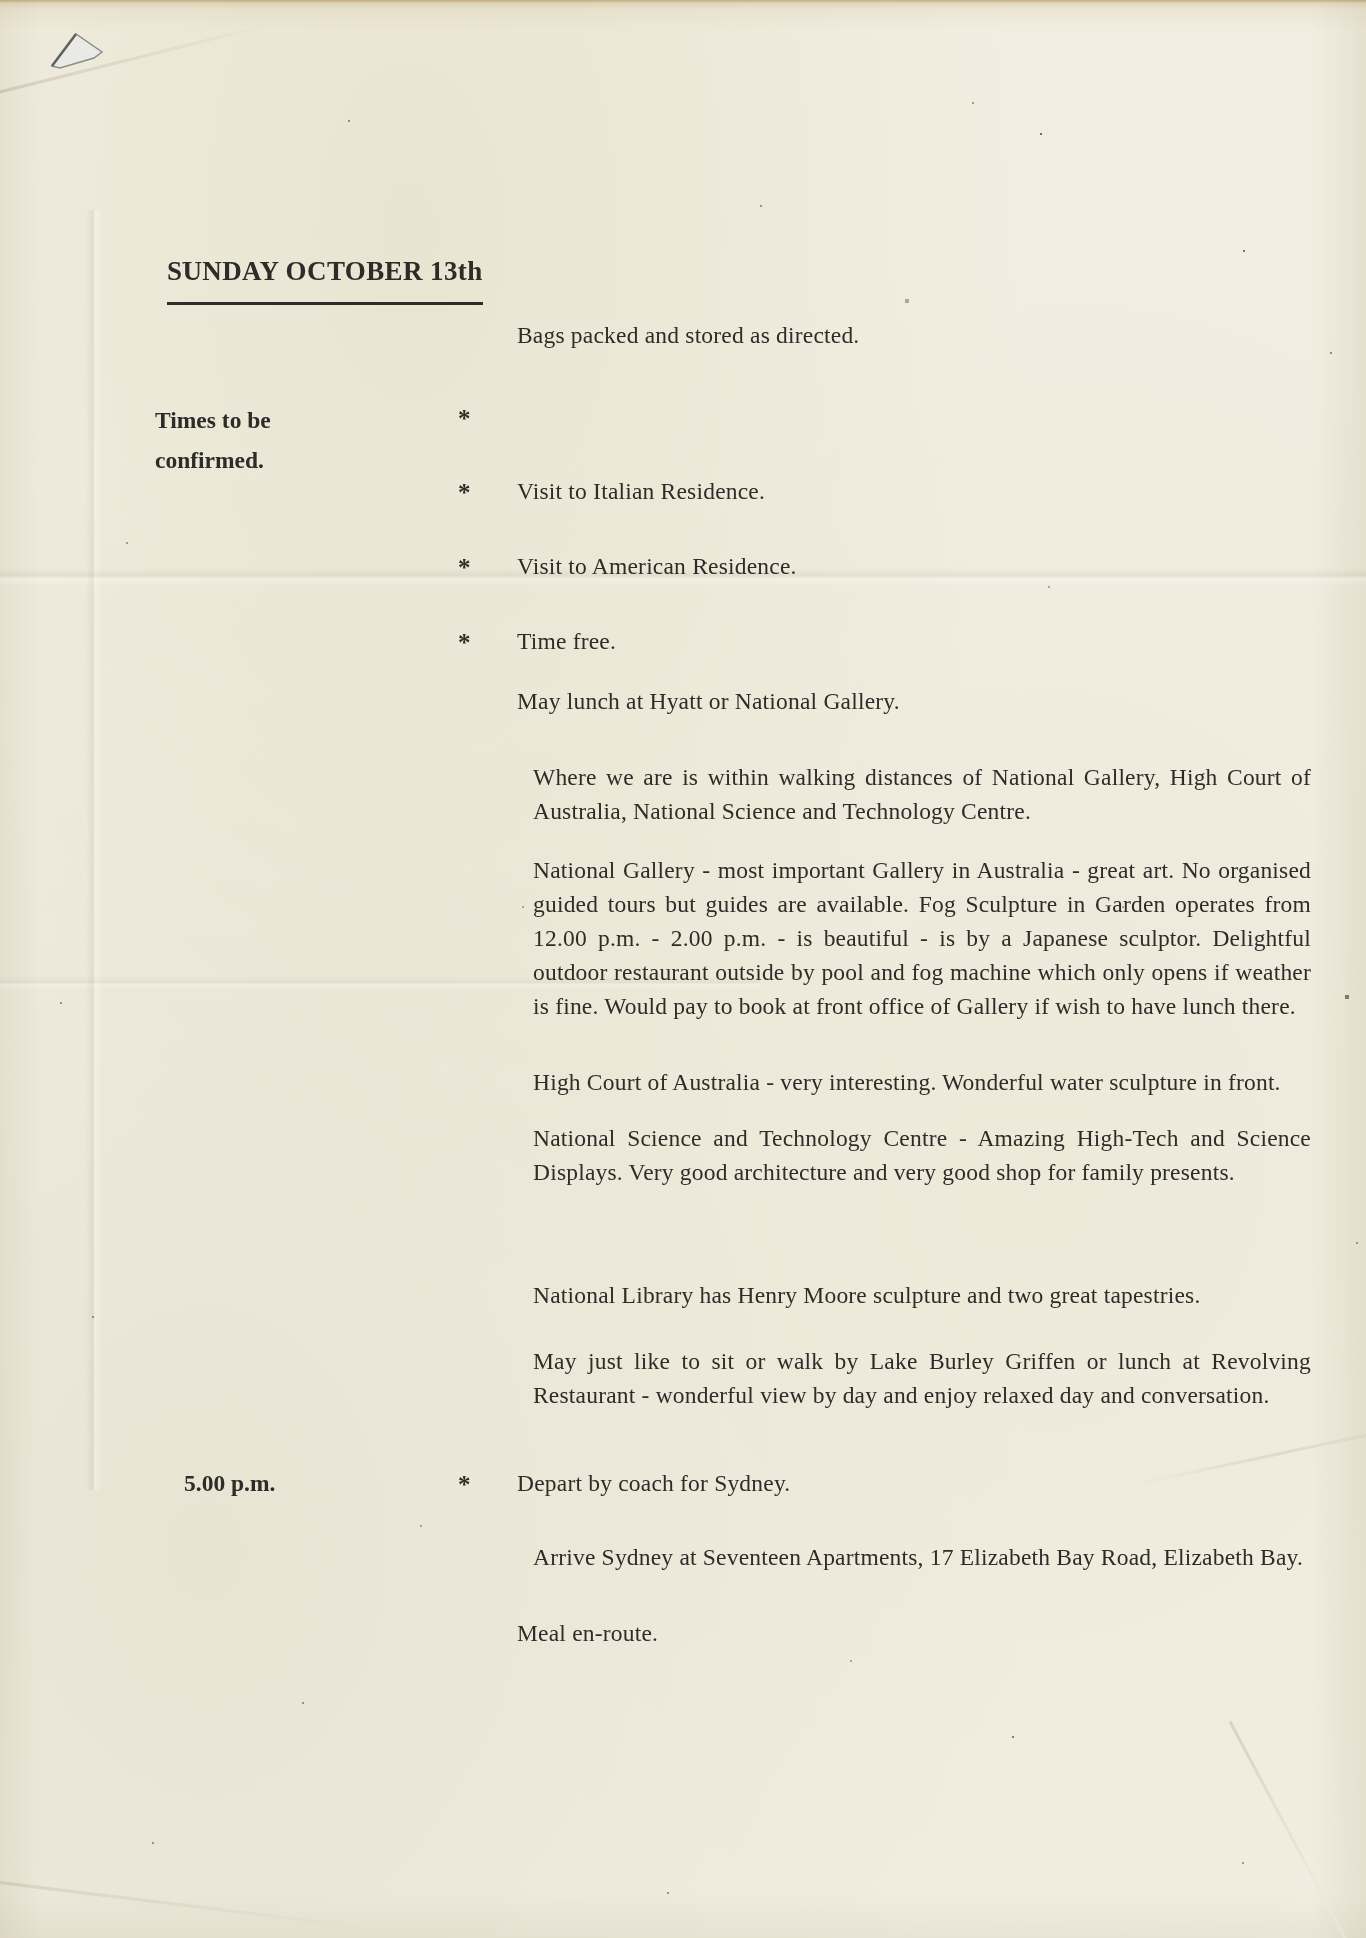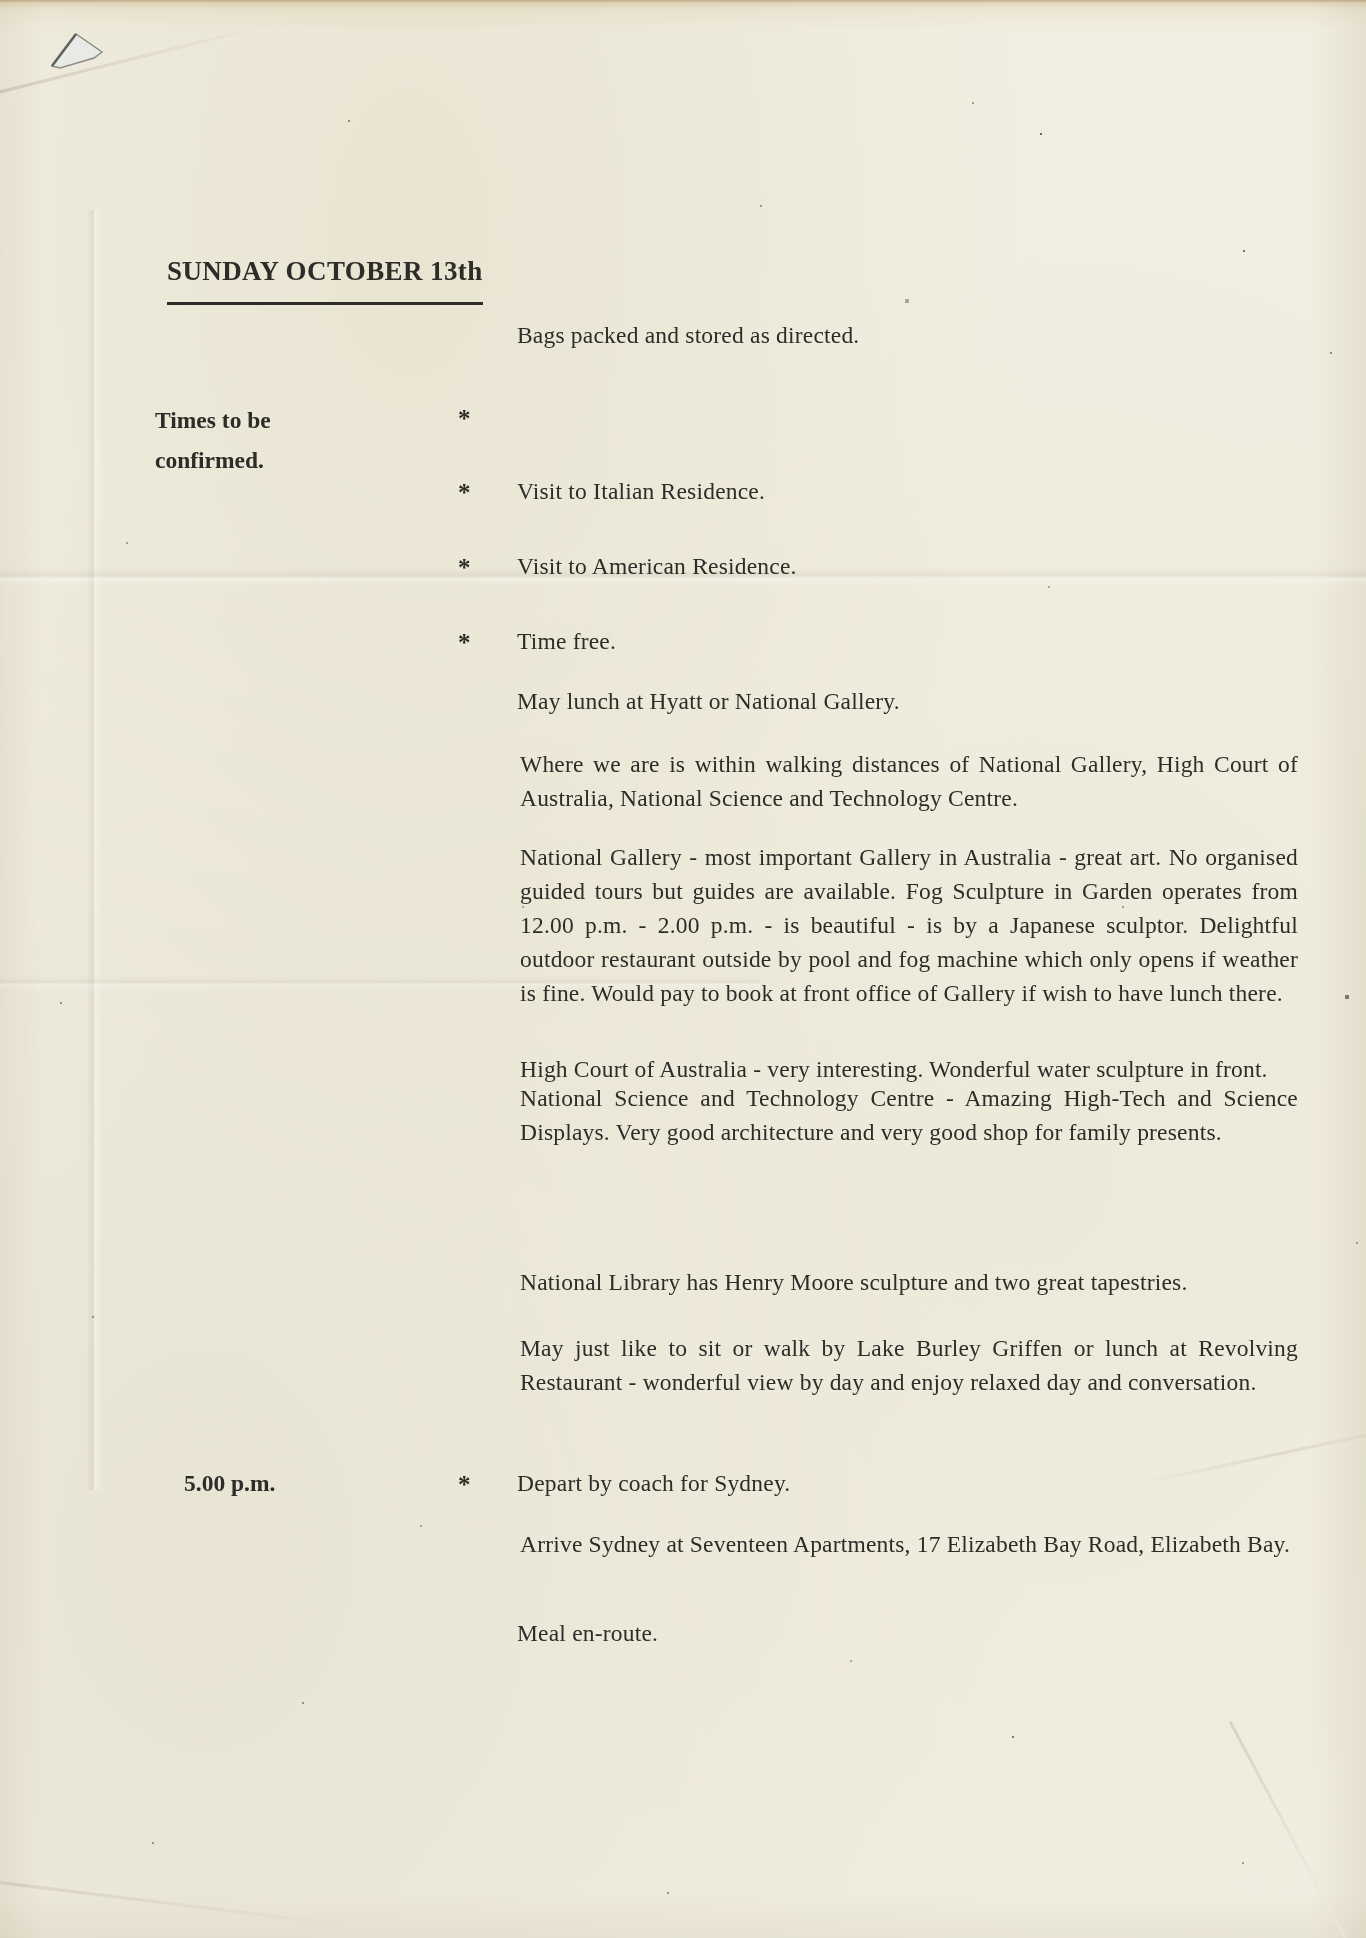--- a/index.html
+++ b/index.html
@@ -19,21 +19,21 @@
       radial-gradient(ellipse at 75% 60%, rgba(234,229,210,.5) 0%, rgba(234,229,210,0) 55%),
       radial-gradient(ellipse at 15% 80%, rgba(222,216,196,.45) 0%, rgba(222,216,196,0) 50%),
       #f1eee1;
   }
   .heading{
     position:absolute;left:155px;top:244px;margin:12px;
     font-size:27px;font-weight:bold;letter-spacing:.4px;
     border-bottom:3px solid #2e2c28;padding-bottom:16px;line-height:30px;
   }
   .line{position:absolute;left:517px;width:778px;font-size:23.5px;line-height:34px;letter-spacing:.2px;}
-  .para{position:absolute;left:517px;width:778px;font-size:23.5px;line-height:34px;letter-spacing:.2px;text-align:justify;margin:3px;}
+  .para{position:absolute;left:517px;width:778px;font-size:23.5px;line-height:34px;letter-spacing:.2px;text-align:justify;margin:16px;}
   .bold{font-weight:normal;}
   .ast{position:absolute;left:458px;font-size:25px;font-weight:bold;line-height:34px;}
   .sidenote{position:absolute;left:155px;width:260px;font-size:23.5px;font-weight:bold;line-height:40px;}
   .timenote{position:absolute;left:170px;width:260px;font-size:23.5px;font-weight:bold;line-height:34px;margin-left:14px;}
   
   .crease{position:absolute;pointer-events:none;}
   .crease-v{left:86px;top:210px;width:16px;height:1280px;
     background:linear-gradient(90deg, rgba(120,110,85,0) 0%, rgba(120,110,85,.10) 42%, rgba(255,255,255,.30) 58%, rgba(120,110,85,0) 100%);}
   .crease-h1{left:0;top:568px;width:1366px;height:18px;
     background:linear-gradient(180deg, rgba(120,110,85,0) 0%, rgba(120,110,85,.09) 40%, rgba(255,255,255,.28) 62%, rgba(120,110,85,0) 100%);}
@@ -114,21 +114,21 @@
   <div class="line bold" style="top:624px">Time free.</div>
 
   <div class="line bold" style="top:684px">May lunch at Hyatt or National Gallery.</div>
 
   <p class="para" style="top:744px"><span class="bold"></span><span>Where we are is within walking distances of National Gallery, High Court of Australia, National Science and Technology Centre.</span></p>
 
   <p class="para" style="top:837px"><span class="bold">National Gallery</span><span> - most important Gallery in Australia - great art. No organised guided tours but guides are available.  Fog Sculpture in Garden operates from 12.00 p.m. - 2.00 p.m. - is beautiful - is by a Japanese sculptor.  Delightful outdoor restaurant outside by pool and fog machine which only opens if weather is fine.  Would pay to book at front office of Gallery if wish to have lunch there.</span></p>
 
   <p class="para" style="top:1049px"><span class="bold">High Court of Australia</span><span> - very interesting. Wonderful water sculpture in front.</span></p>
 
-  <p class="para" style="top:1078px"><span class="bold">National Science and Technology Centre</span><span> - Amazing High-Tech and Science Displays. Very good architecture and very good shop for family presents.</span></p>
+  <p class="para" style="top:1105px"><span class="bold">National Science and Technology Centre</span><span> - Amazing High-Tech and Science Displays. Very good architecture and very good shop for family presents.</span></p>
 
   <p class="para" style="top:1262px"><span class="bold">National Library</span><span> has Henry Moore sculpture and two great tapestries.</span></p>
 
   <p class="para" style="top:1328px"><span class="bold"></span><span>May just like to sit or walk by Lake Burley Griffen or lunch at Revolving Restaurant - wonderful view by day and enjoy relaxed day and conversation.</span></p>
 
   <div class="timenote" style="top:1466px">5.00 p.m.</div>
   <span class="ast" style="top:1468px">*</span>
   <div class="line bold" style="top:1466px">Depart by coach for Sydney.</div>
 
   <p class="para bold" style="top:1524px">Arrive Sydney at Seventeen Apartments, 17 Elizabeth Bay Road, Elizabeth Bay.</p>

